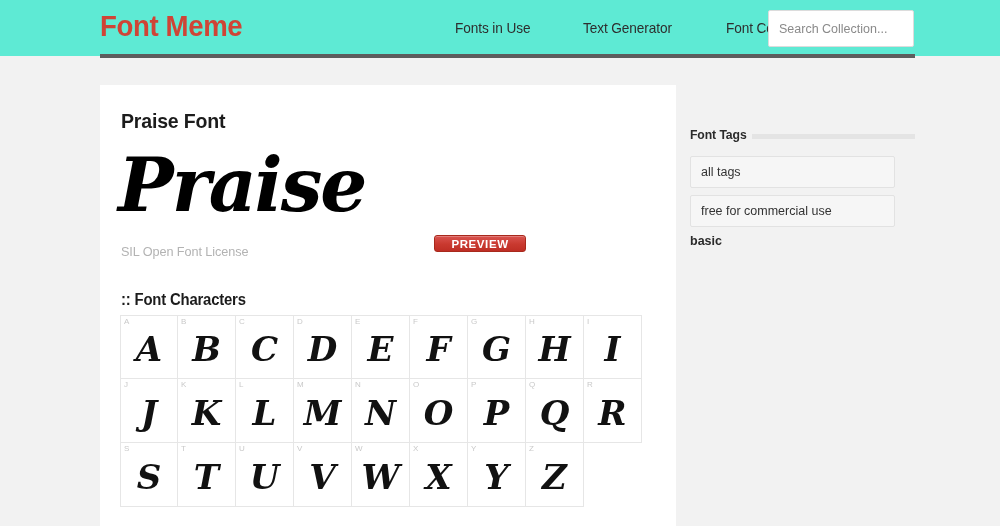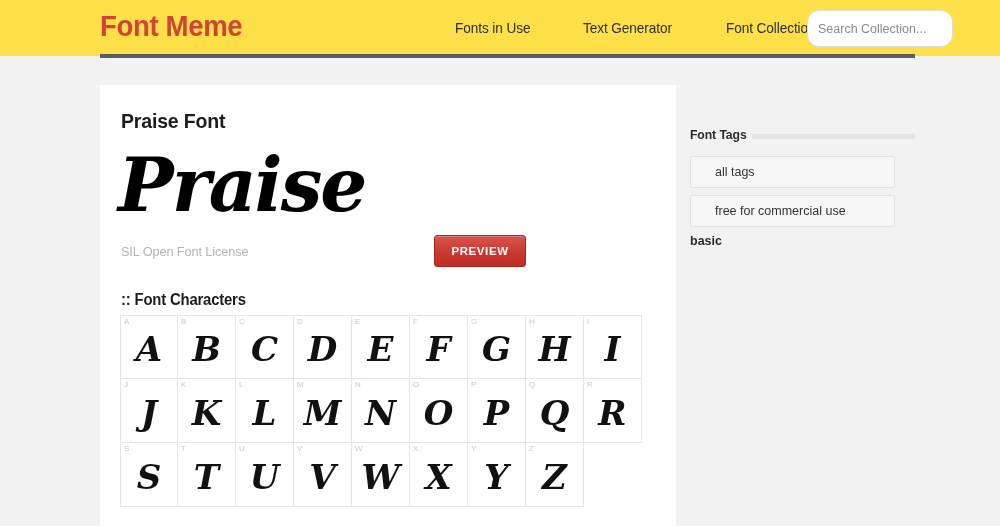--- a/index.html
+++ b/index.html
@@ -7,21 +7,21 @@
     width: 1000px; height: 526px;
     background: #f2f2f2;
     font-family: "Liberation Sans", sans-serif;
     overflow: hidden;
   }
 
   
   .header {
     position: relative;
     height: 56px;
-    background: #fde047;
+    background: #5eead4;
   }
   .logo {
     position: absolute;
     left: 100px; top: 9px;
     font-family: "Liberation Sans Narrow", "Liberation Sans", sans-serif;
     font-size: 30px;
     font-weight: bold;
     color: #cf4436;
     letter-spacing: -0.4px;
     transform: scaleX(0.92);
@@ -38,25 +38,25 @@
     color: #2e2e2e;
     font-weight: 500;
     letter-spacing: -0.1px;
     transform: scaleX(0.94);
     transform-origin: left center;
     white-space: nowrap;
     cursor: pointer;
   }
   .search-box {
     position: absolute;
-    left: 807px; top: 10px;
+    left: 768px; top: 10px;
     width: 146px; height: 37px;
     background: #ffffff;
     border: 1px solid #dcdcdc;
-    border-radius: 12px;
+    border-radius: 2px;
     padding: 0 10px;
     font-family: "Liberation Sans", sans-serif;
     font-size: 12.5px;
     color: #666;
     outline: none;
   }
   .search-box::placeholder { color: #8a8a8a; }
   .header-rule {
     position: absolute;
     left: 100px; top: 54px;
@@ -115,21 +115,21 @@
     font-family: "Liberation Sans Narrow", "Liberation Sans", sans-serif;
     font-size: 13.5px;
     color: #b3b3b3;
     letter-spacing: -0.1px;
     transform: scaleX(0.94);
     transform-origin: left center;
   }
   .btn {
     position: absolute;
     top: 0;
-    height: 32px;
+    height: 17px;
     border: 1px solid #a8291c;
     border-radius: 3px;
     background: linear-gradient(to bottom, #d9534f 0%, #c9392f 55%, #bf2e25 100%);
     color: #ffffff;
     font-family: "Liberation Sans Narrow", "Liberation Sans", sans-serif;
     font-size: 11.5px;
     font-weight: bold;
     letter-spacing: 0.6px;
     cursor: pointer;
     box-shadow: inset 0 1px 0 rgba(255,255,255,0.25);
@@ -208,21 +208,21 @@
     height: 5px;
     background: #e4e4e4;
   }
   .tag {
     height: 32px;
     background: #f6f6f6;
     border: 1px solid #e2e2e2;
     border-radius: 2px;
     display: flex;
     align-items: center;
-    padding-left: 24px;
+    padding-left: 10px;
     margin-bottom: 7px;
     font-size: 12.5px;
     color: #333;
     cursor: pointer;
   }
   .tag.wide { width: 205px; }
   .tag.narrow { width: 104px; }
   .tag-group-label {
     font-size: 12.5px;
     font-weight: bold;

